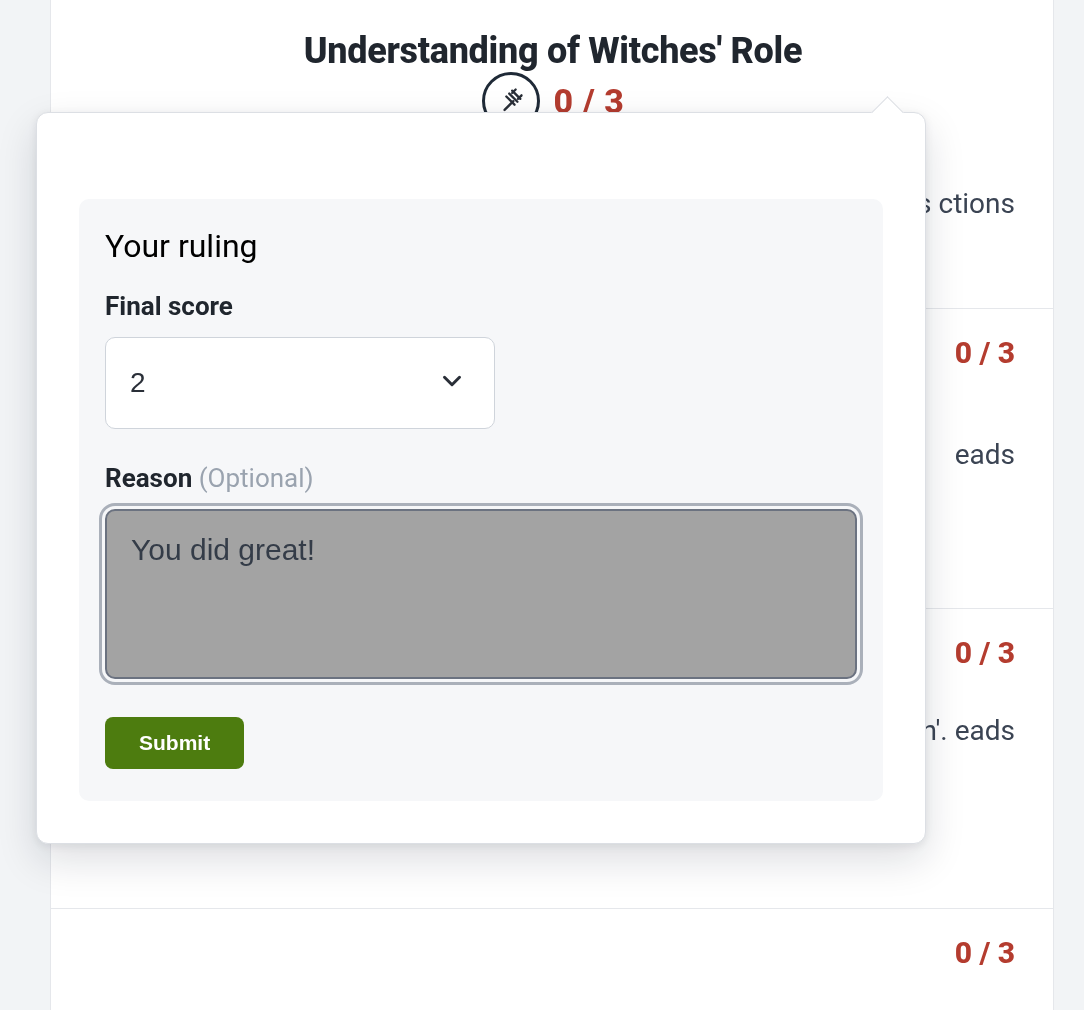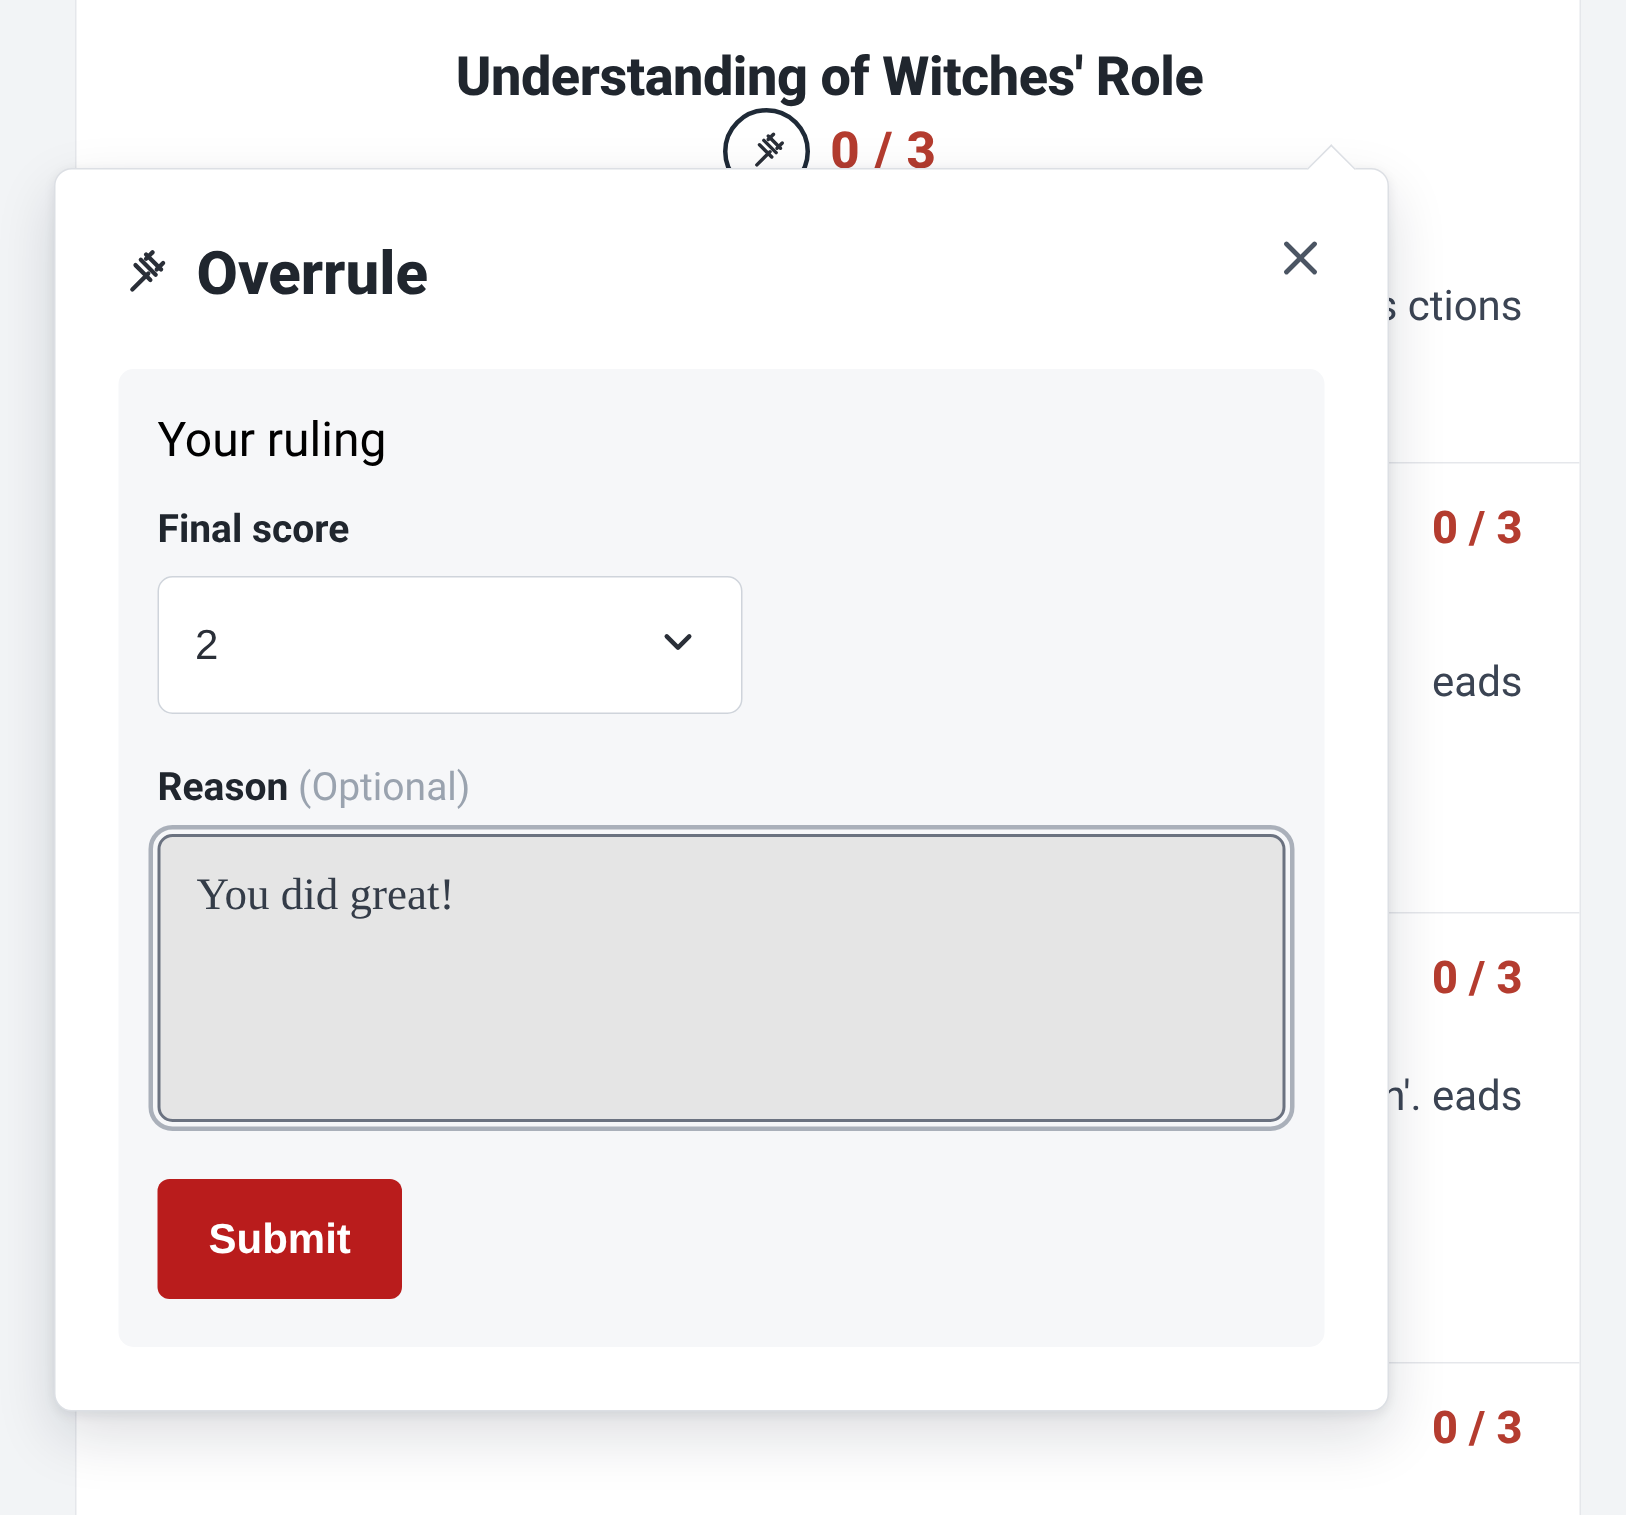--- a/index.html
+++ b/index.html
@@ -193,42 +193,42 @@
     position: absolute;
     right: 28px;
     top: 50%;
     transform: translateY(-50%);
     pointer-events: none;
   }
   .select-caret svg { width: 30px; height: 30px; }
 
   .reason-input {
     width: 100%;
-    height: 192px;
+    height: 170px;
     border: 2px solid #6b7280;
     outline: 3px solid #aab0ba;
     outline-offset: 3px;
     border-radius: 10px;
-    background: #e5e5e5;
+    background: #a3a3a3;
     font-size: 30px;
     color: #343c48;
     padding: 22px 24px;
     resize: none;
-    font-family: Liberation Serif, serif;
+    font-family: Liberation Sans, sans-serif;
   }
 
   .submit-btn {
     margin-top: 34px;
-    background: #b91c1c;
+    background: #4d7c0f;
     color: #fff;
     border: none;
     border-radius: 8px;
-    font-size: 28px;
+    font-size: 21px;
     font-weight: 700;
-    padding: 24px 34px;
+    padding: 14px 34px;
     cursor: pointer;
   }
 </style>
 </head>
 <body>
 
 <div class="card">
 
   <div class="item-header">
     <div class="item-title">Understanding of Witches' Role</div>
@@ -269,43 +269,20 @@
     </div>
   </div>
 
   <div class="sub-block" style="min-height:120px;">
     <span class="sub-score">0 / 3</span>
   </div>
 
 </div>
 
 <div class="popover">
-  <div class="popover-head">
-    <div class="popover-title-wrap">
-      <span>
-        <svg viewBox="0 0 24 24" fill="none" stroke="#2a2f38" stroke-width="2" stroke-linecap="round" stroke-linejoin="round">
-          <path d="M14 13l-7.5 7.5"></path>
-          <path d="M10.5 6.5l7 7"></path>
-          <path d="M8 9l7 7"></path>
-          <path d="M13 4l7 7"></path>
-          <path d="M16 3l-3 3"></path>
-          <path d="M21 8l-3 3"></path>
-        </svg>
-      </span>
-      <span class="popover-title">Overrule</span>
-    </div>
-    <button class="close-btn">
-      <span>
-        <svg viewBox="0 0 24 24" fill="none" stroke="currentColor" stroke-width="2.4" stroke-linecap="round">
-          <line x1="5" y1="5" x2="19" y2="19"></line>
-          <line x1="19" y1="5" x2="5" y2="19"></line>
-        </svg>
-      </span>
-    </button>
-  </div>
 
 
   <div class="ruling-panel">
     <div class="ruling-title">Your ruling</div>
 
     <div class="field-label">Final score</div>
     <div class="select-wrap">
       <input class="select" readonly="" value="2" style="">
       <span class="select-caret">
         <svg viewBox="0 0 24 24" fill="none" stroke="#2a2f38" stroke-width="2.4" stroke-linecap="round" stroke-linejoin="round">

